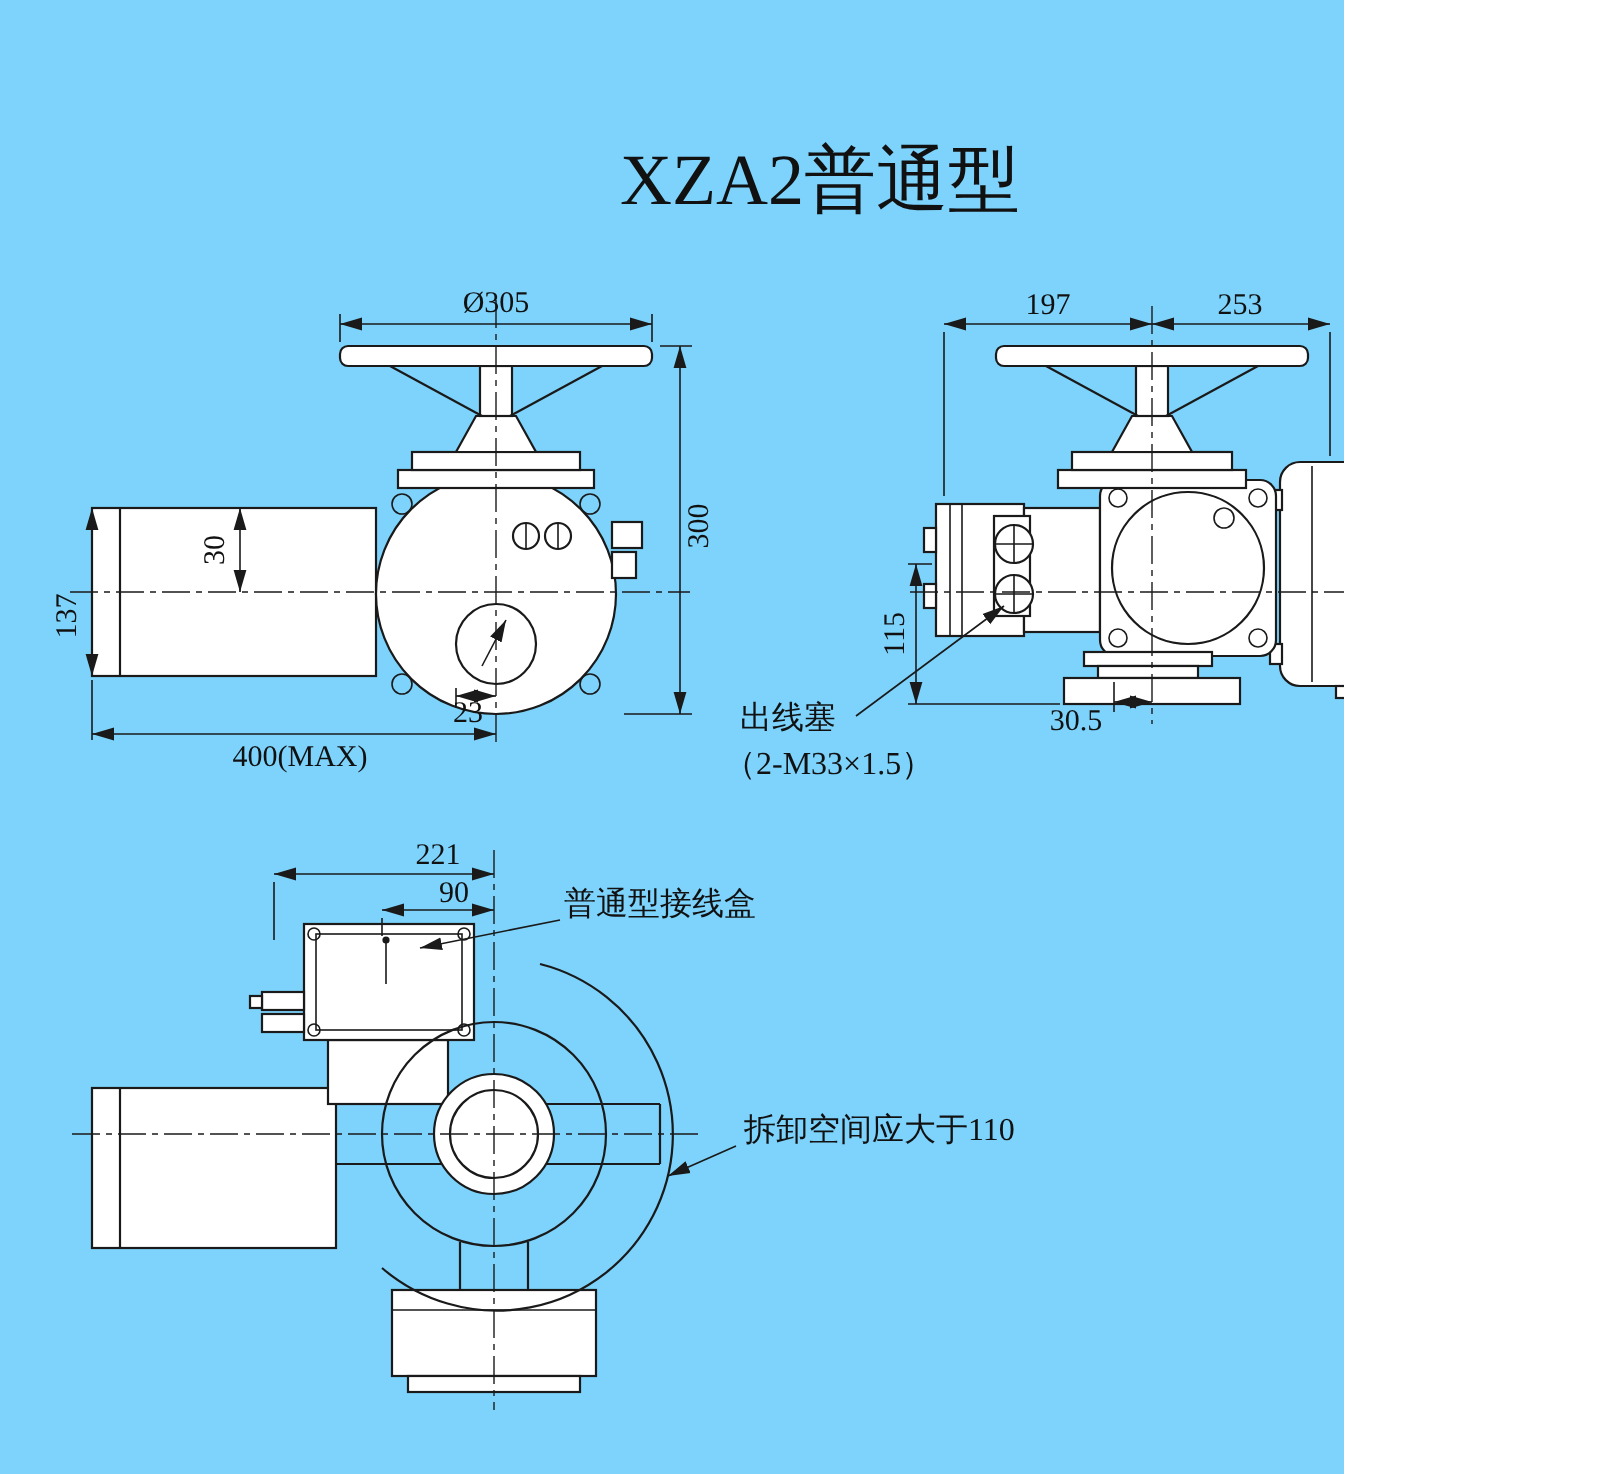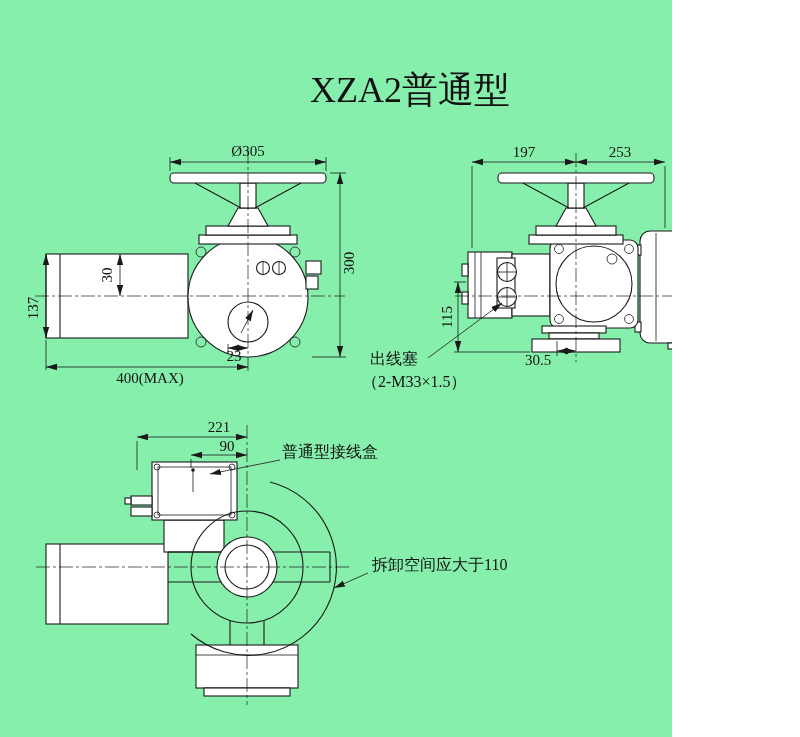--- a/index.html
+++ b/index.html
@@ -1,16 +1,16 @@
 <!DOCTYPE html>
 <html><head>
 <meta charset="utf-8">
 <style>
   html,body{margin:0;padding:0;background:#fff}
-  .stage{position:relative;width:672px;height:737px;background:#86efac;overflow:hidden;font-family:"Liberation Serif",serif}
+  .stage{position:relative;width:672px;height:737px;background:#7dd3fc;overflow:hidden;font-family:"Liberation Serif",serif}
   svg text{fill:#111}
   .ttl{font:400 36px "Liberation Serif",serif}
   .dtxt{font:15px "Liberation Serif",serif}
   .ctxt{font:16px "Liberation Serif",serif}
   .o{fill:#fff;stroke:#1a1a1a;stroke-width:1.1}
   .ln{fill:none;stroke:#1a1a1a;stroke-width:1.1}
   .thin{fill:none;stroke:#1a1a1a;stroke-width:.8}
   .cl{fill:none;stroke:#1a1a1a;stroke-width:.7;stroke-dasharray:14 3 3 3}
   .dim{fill:none;stroke:#1a1a1a;stroke-width:.8;marker-start:url(#arr);marker-end:url(#arr)}
   .ldr{fill:none;stroke:#1a1a1a;stroke-width:.8;marker-end:url(#arr)}

